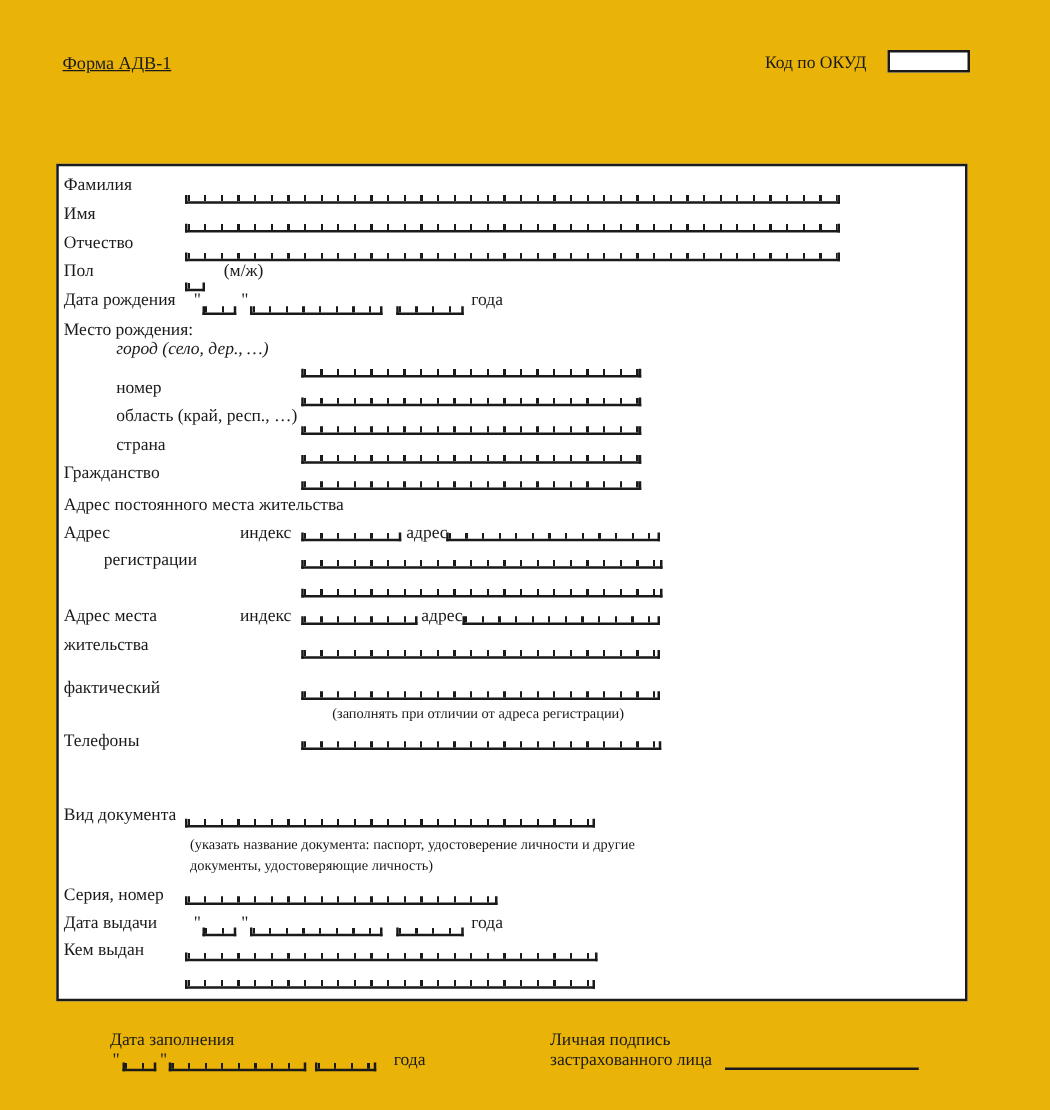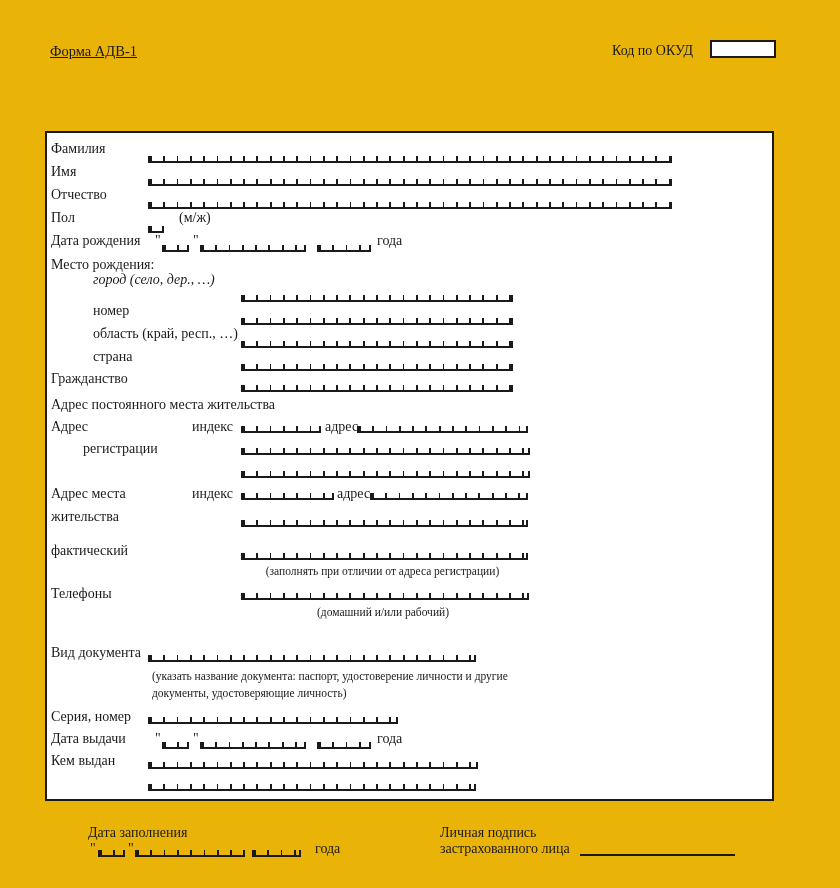--- a/index.html
+++ b/index.html
@@ -92,21 +92,20 @@
 
   <div class="lbl" style="left:51px; top:509px;">жительства</div>
   <div class="tline" style="left:241px; top:520px; width:283px;"></div>
 
   <div class="lbl" style="left:51px; top:543px;">фактический</div>
   <div class="tline" style="left:241px; top:553px; width:283px;"></div>
   <div class="lbl small center" style="left:241px; top:565px; width:283px;">(заполнять при отличии от адреса регистрации)</div>
 
   <div class="lbl" style="left:51px; top:586px;">Телефоны</div>
   <div class="tline" style="left:241px; top:593px; width:284px;"></div>
-  <div class="lbl small center" style="left:241px; top:606px; width:284px;">(домашний и/или рабочий)</div>
 
 
   <div class="lbl" style="left:51px; top:645px;">Вид документа</div>
   <div class="tline" style="left:148px; top:655px; width:324px;"></div>
   <div class="lbl small" style="left:152px; top:670px;">(указать название документа: паспорт, удостоверение личности и другие</div>
   <div class="lbl small" style="left:152px; top:687px;">документы, удостоверяющие личность)</div>
 
   <div class="lbl" style="left:51px; top:709px;">Серия, номер</div>
   <div class="tline" style="left:148px; top:717px; width:246px;"></div>
 

